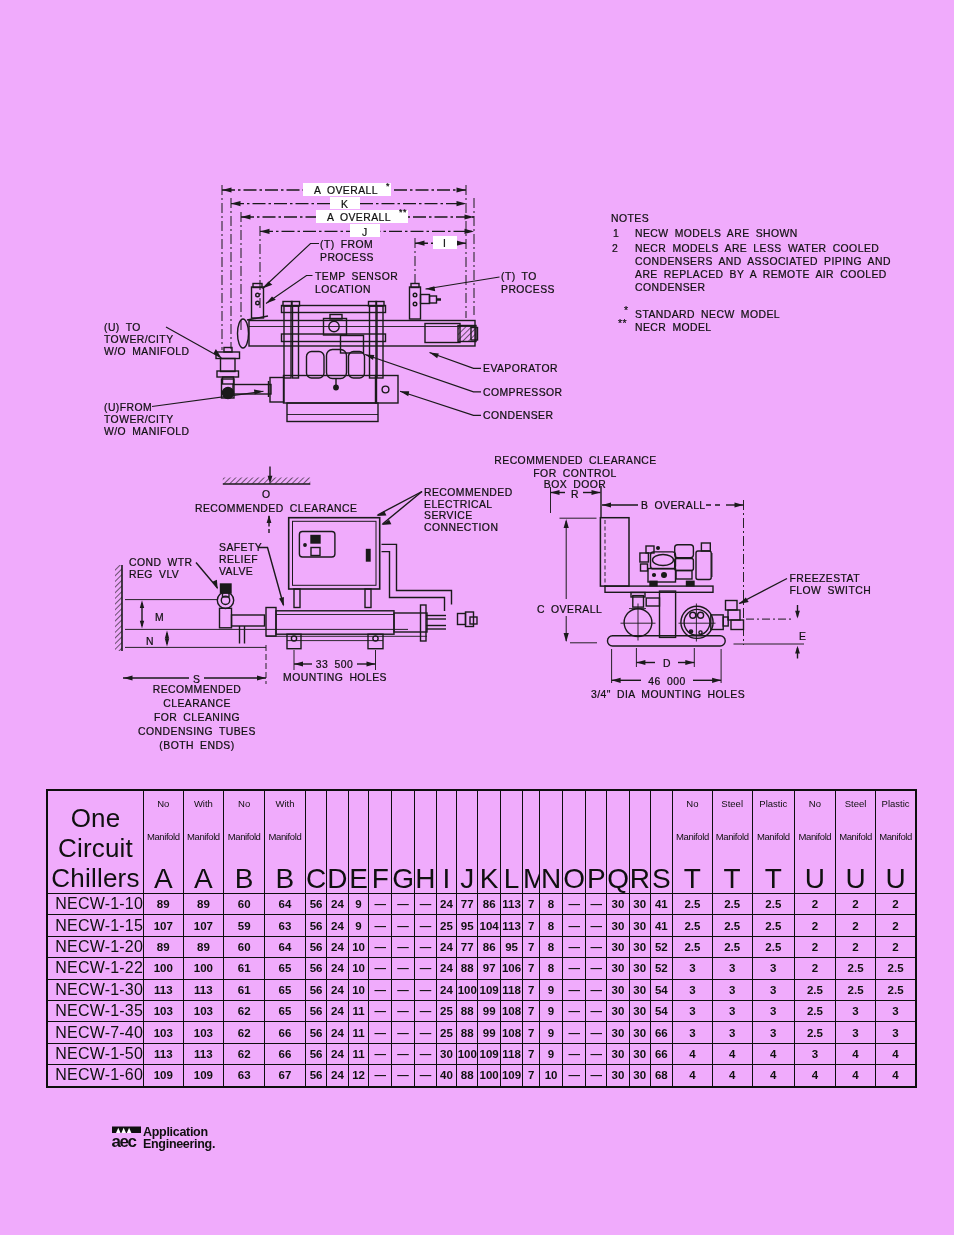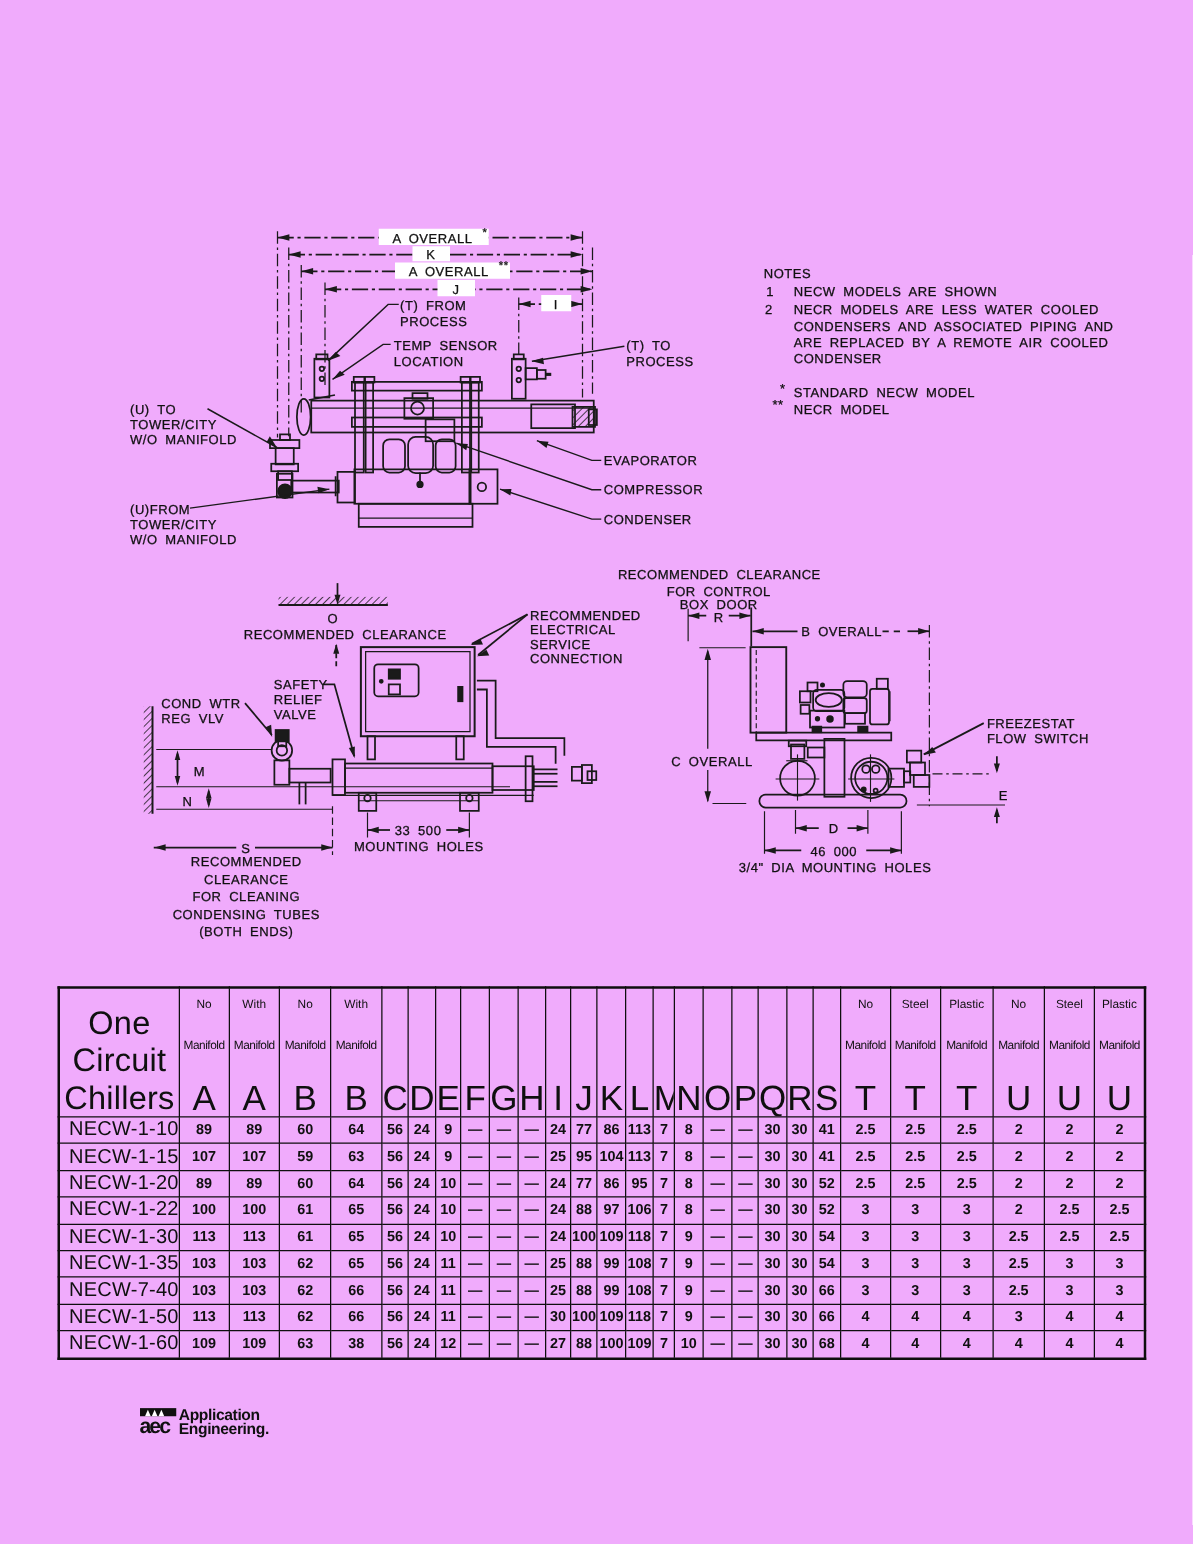--- a/index.html
+++ b/index.html
@@ -751,28 +751,28 @@
             <td>4</td>
             <td>3</td>
             <td>4</td>
             <td>4</td>
           </tr>
 <tr class="d">
             <td class="m">NECW-1-60</td>
             <td>109</td>
             <td>109</td>
             <td>63</td>
-            <td>38</td>
+            <td>67</td>
             <td>56</td>
             <td>24</td>
             <td>12</td>
             <td>—</td>
             <td>—</td>
             <td>—</td>
-            <td>27</td>
+            <td>40</td>
             <td>88</td>
             <td>100</td>
             <td>109</td>
             <td>7</td>
             <td>10</td>
             <td>—</td>
             <td>—</td>
             <td>30</td>
             <td>30</td>
             <td>68</td>

